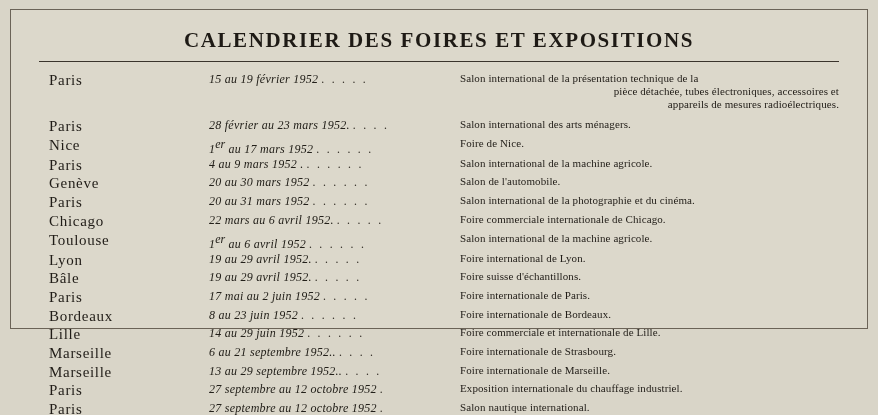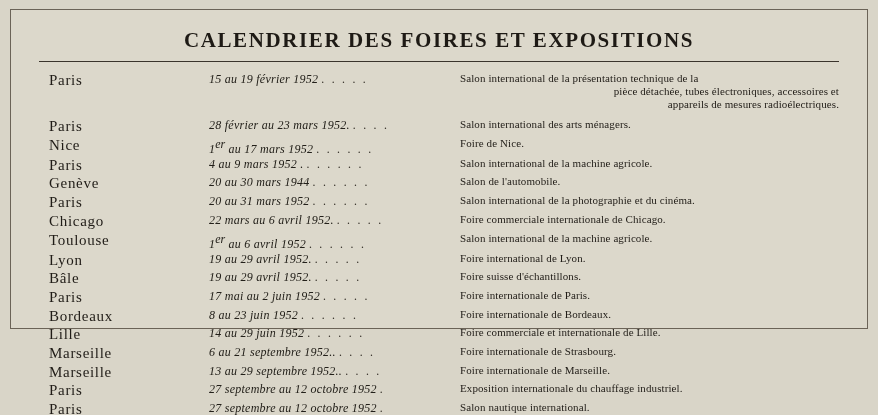--- a/index.html
+++ b/index.html
@@ -148,21 +148,21 @@
           </tr>
 
           <tr>
             <td class="city">Paris</td>
             <td class="dates"><span>4 au 9 mars 1952 .</span> <span class="dots">. . . . . .</span></td>
             <td class="desc">Salon international de la machine agricole.</td>
           </tr>
 
           <tr>
             <td class="city">Genève</td>
-            <td class="dates"><span>20 au 30 mars 1944</span> <span class="dots">. . . . . .</span></td>
+            <td class="dates"><span>20 au 30 mars 1952</span> <span class="dots">. . . . . .</span></td>
             <td class="desc">Salon de l'automobile.</td>
           </tr>
 
           <tr>
             <td class="city">Paris</td>
             <td class="dates"><span>20 au 31 mars 1952</span> <span class="dots">. . . . . .</span></td>
             <td class="desc">Salon international de la photographie et du cinéma.</td>
           </tr>
 
           <tr>

